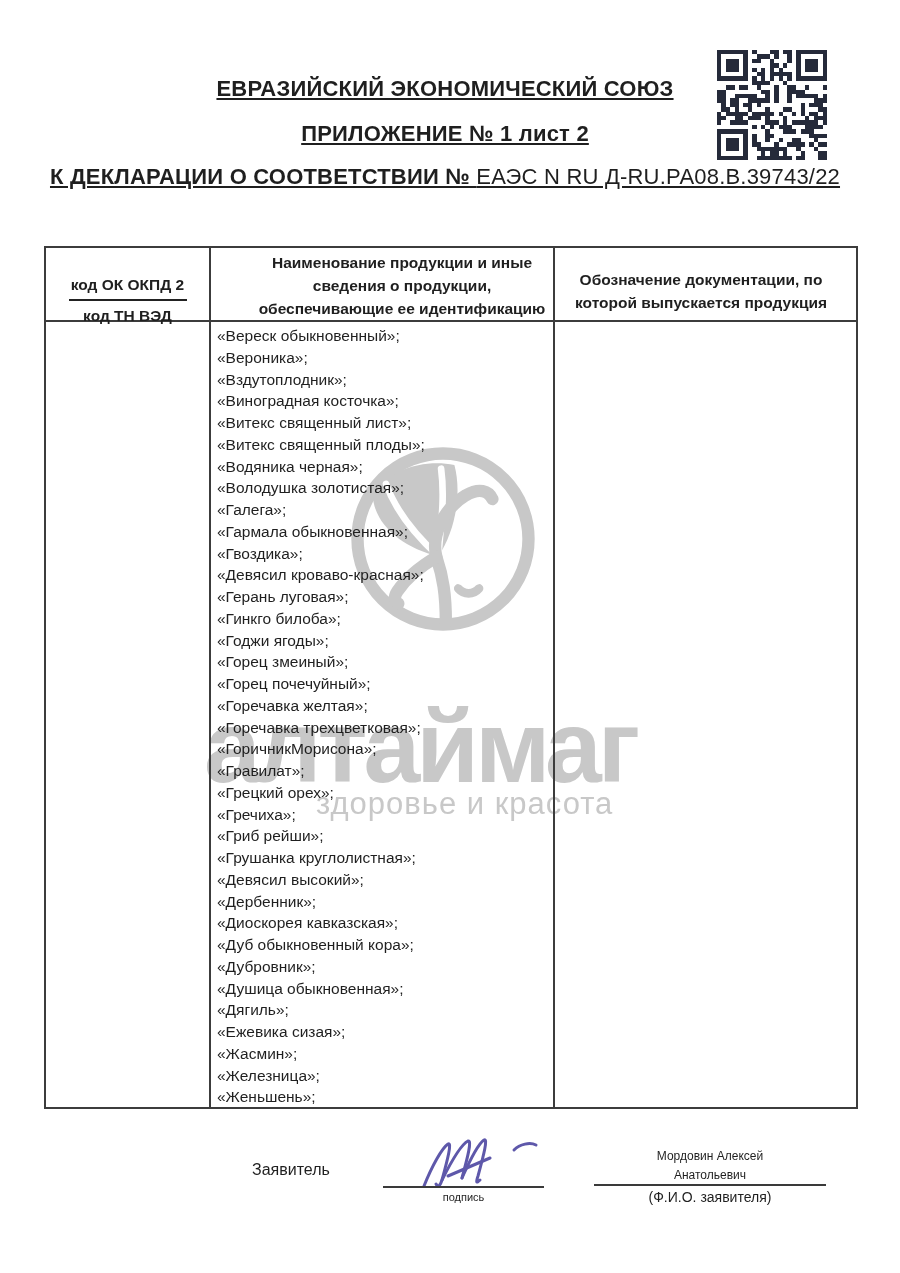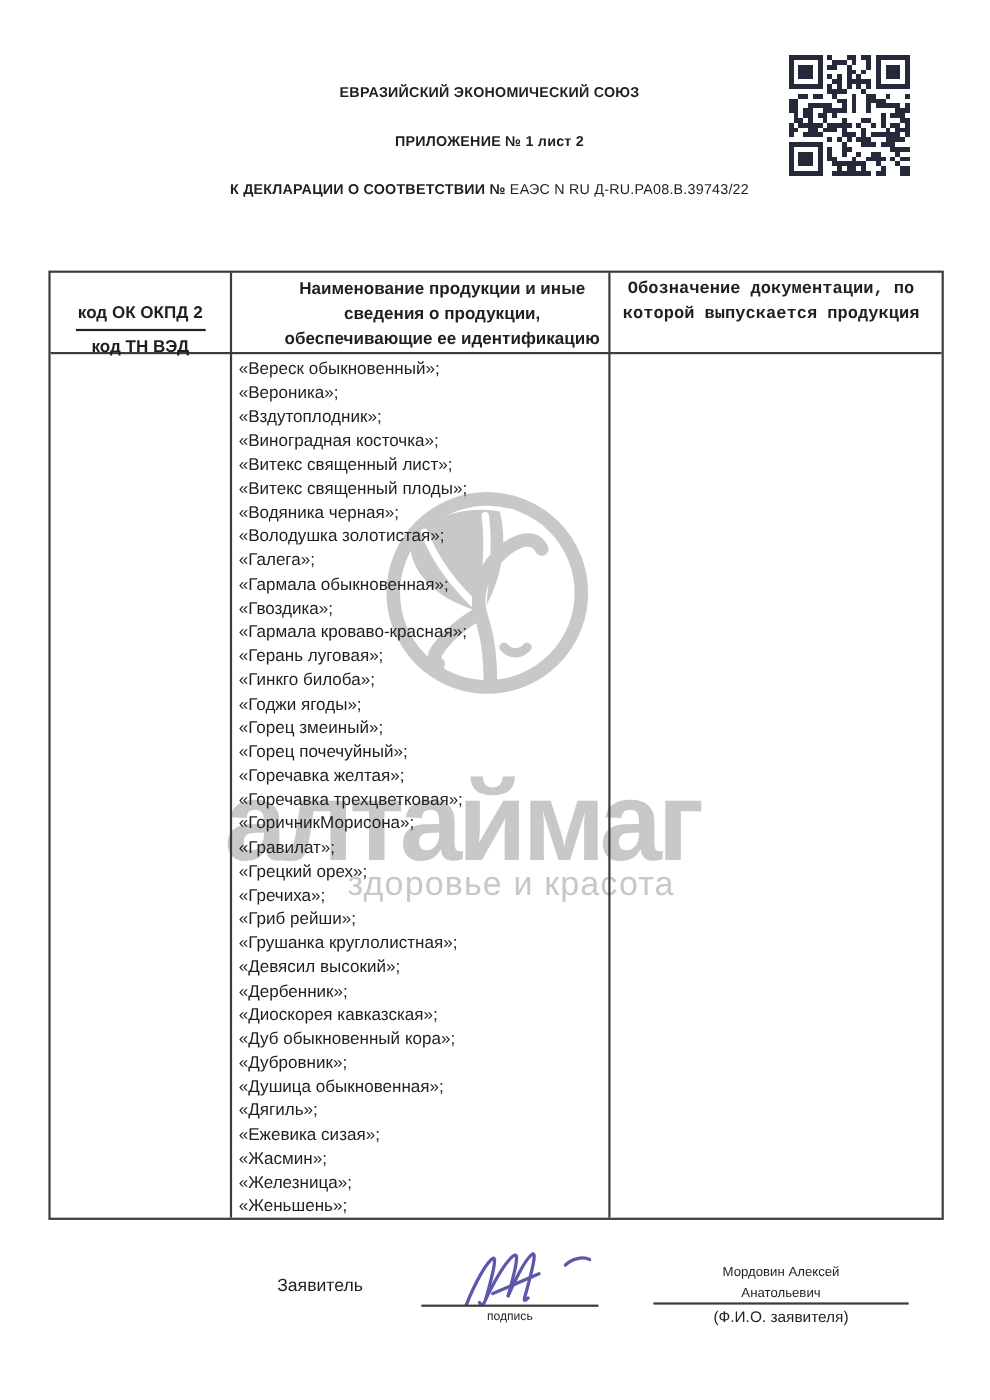--- a/index.html
+++ b/index.html
@@ -3,21 +3,21 @@
 <meta charset="utf-8">
 <style>
   html,body{margin:0;padding:0;}
   body{
     width:900px;height:1273px;position:relative;background:#ffffff;
     font-family:"Liberation Sans","DejaVu Sans",sans-serif;color:#1f1f1f;
     overflow:hidden;
   }
   .abs{position:absolute;}
   
-  .hdr{left:0;width:890px;text-align:center;font-weight:bold;font-size:13px;letter-spacing:.2px;}
+  .hdr{left:0;width:890px;text-align:center;font-weight:bold;font-size:22px;letter-spacing:.2px;text-decoration:underline;}
   .hdr1{top:76px;}
   .hdr2{top:121px;}
   .hdr3{top:164px;}
   .hdr3 .num{font-weight:normal;}
   
   .qr{left:716px;top:50px;width:112px;height:110px;}
   
   .wm{z-index:1;color:#c8c8c8;}
   .wm-logo{left:348px;top:444px;width:190px;height:190px;}
   .wm-brand{left:204px;top:672px;font-size:102px;font-weight:bold;letter-spacing:-4px;line-height:1;margin-top:24px;}
@@ -25,21 +25,21 @@
   
   .tbl{left:44px;top:246px;width:810px;height:859px;border:2px solid #3c3c3c;z-index:2;}
   .vline{position:absolute;top:0;bottom:0;width:2px;background:#3c3c3c;}
   .vline1{left:163px;}
   .vline2{left:507px;}
   .hline{position:absolute;left:0;right:0;top:72px;height:2px;background:#3c3c3c;}
   .th{position:absolute;top:0;height:72px;text-align:center;font-weight:bold;font-size:15.5px;line-height:23px;}
   .th1{left:0;width:163px;padding-top:7px;box-sizing:border-box;margin-top:18px;}
   .th1 .fracline{display:block;width:118px;height:2px;background:#222;margin:3px auto 3px auto;}
   .th2{left:165px;width:382px;padding-top:3px;box-sizing:border-box;}
-  .th3{left:509px;width:292px;padding-top:3px;box-sizing:border-box;font-family:Liberation Mono, monospace;}
+  .th3{left:509px;width:292px;padding-top:20px;box-sizing:border-box;}
   .plist{position:absolute;left:171px;top:77px;font-size:15.5px;line-height:21.75px;white-space:nowrap;}
   
   .applicant{left:252px;top:1161px;font-size:16px;}
   .sig-svg{left:418px;top:1136px;width:132px;height:54px;}
   .sigline{height:2px;background:#3a3a3a;}
   .sigline1{left:383px;top:1186px;width:161px;}
   .sigcap{left:383px;top:1191px;width:161px;text-align:center;font-size:11px;}
   .nameblock{left:596px;top:1147px;width:228px;text-align:center;font-size:12px;line-height:19px;}
   .sigline2{left:594px;top:1184px;width:232px;}
   .namecap{left:594px;top:1189px;width:232px;text-align:center;font-size:14px;}
@@ -415,21 +415,21 @@
       <div>«Вероника»;</div>
       <div>«Вздутоплодник»;</div>
       <div>«Виноградная косточка»;</div>
       <div>«Витекс священный лист»;</div>
       <div>«Витекс священный плоды»;</div>
       <div>«Водяника черная»;</div>
       <div>«Володушка золотистая»;</div>
       <div>«Галега»;</div>
       <div>«Гармала обыкновенная»;</div>
       <div>«Гвоздика»;</div>
-      <div>«Гармала кроваво-красная»;</div>
+      <div>«Девясил кроваво-красная»;</div>
       <div>«Герань луговая»;</div>
       <div>«Гинкго билоба»;</div>
       <div>«Годжи ягоды»;</div>
       <div>«Горец змеиный»;</div>
       <div>«Горец почечуйный»;</div>
       <div>«Горечавка желтая»;</div>
       <div>«Горечавка трехцветковая»;</div>
       <div>«ГоричникМорисона»;</div>
       <div>«Гравилат»;</div>
       <div>«Грецкий орех»;</div>

